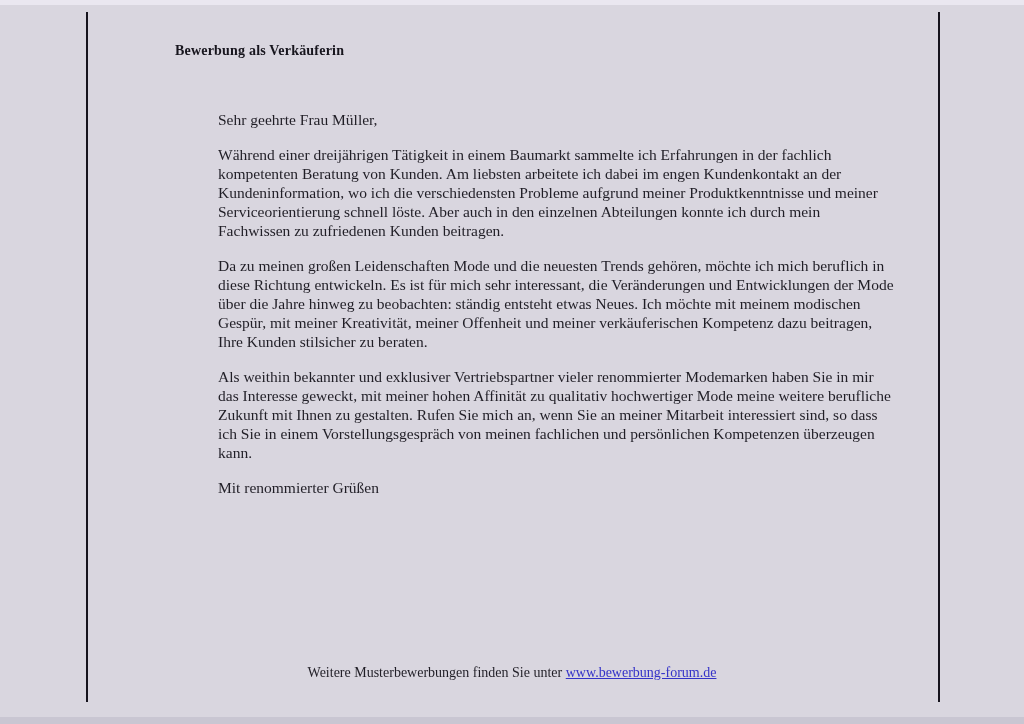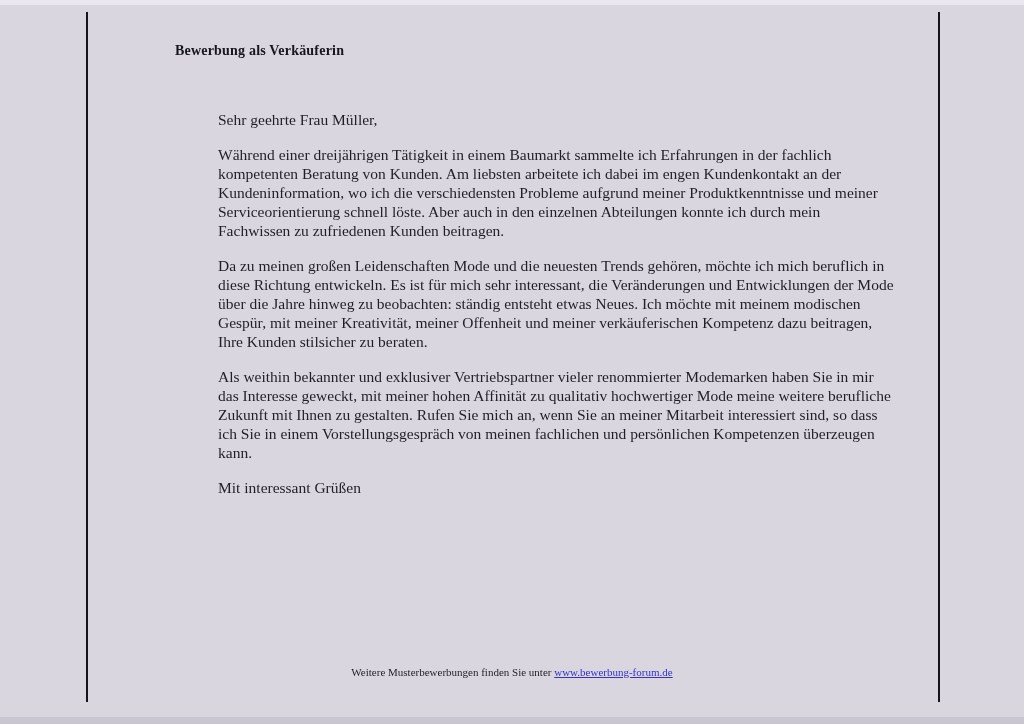--- a/index.html
+++ b/index.html
@@ -56,21 +56,21 @@
   }
   .letter-body p {
     margin: 0 0 16px 0;
   }
   .footer {
     position: absolute;
     left: 0;
     top: 663px;
     width: 1024px;
     text-align: center;
-    font-size: 11px;
+    font-size: 14px;
     line-height: 19px;
   }
   .footer a {
     color: #3432c8;
     text-decoration: underline;
     cursor: pointer;
   }
 </style>
 </head>
 <body>
@@ -81,16 +81,16 @@
 <div class="vrule left"></div>
 <div class="vrule right"></div>
 
 <h1 class="page-title">Bewerbung als Verkäuferin</h1>
 
 <div class="letter-body">
   <p>Sehr geehrte Frau Müller,</p>
   <p>Während einer dreijährigen Tätigkeit in einem Baumarkt sammelte ich Erfahrungen in der fachlich kompetenten Beratung von Kunden. Am liebsten arbeitete ich dabei im engen Kundenkontakt an der Kundeninformation, wo ich die verschiedensten Probleme aufgrund meiner Produktkenntnisse und meiner Serviceorientierung schnell löste. Aber auch in den einzelnen Abteilungen konnte ich durch mein Fachwissen zu zufriedenen Kunden beitragen.</p>
   <p>Da zu meinen großen Leidenschaften Mode und die neuesten Trends gehören, möchte ich mich beruflich in diese Richtung entwickeln. Es ist für mich sehr interessant, die Veränderungen und Entwicklungen der Mode über die Jahre hinweg zu beobachten: ständig entsteht etwas Neues. Ich möchte mit meinem modischen Gespür, mit meiner Kreativität, meiner Offenheit und meiner verkäuferischen Kompetenz dazu beitragen, Ihre Kunden stilsicher zu beraten.</p>
   <p>Als weithin bekannter und exklusiver Vertriebspartner vieler renommierter Modemarken haben Sie in mir das Interesse geweckt, mit meiner hohen Affinität zu qualitativ hochwertiger Mode meine weitere berufliche Zukunft mit Ihnen zu gestalten. Rufen Sie mich an, wenn Sie an meiner Mitarbeit interessiert sind, so dass ich Sie in einem Vorstellungsgespräch von meinen fachlichen und persönlichen Kompetenzen überzeugen kann.</p>
-  <p>Mit interessant Grüßen</p>
+  <p>Mit renommierter Grüßen</p>
 </div>
 
 <div class="footer"><span>Weitere Musterbewerbungen finden Sie unter </span><a href="#">www.bewerbung-forum.de</a></div>
 
 </body></html>

